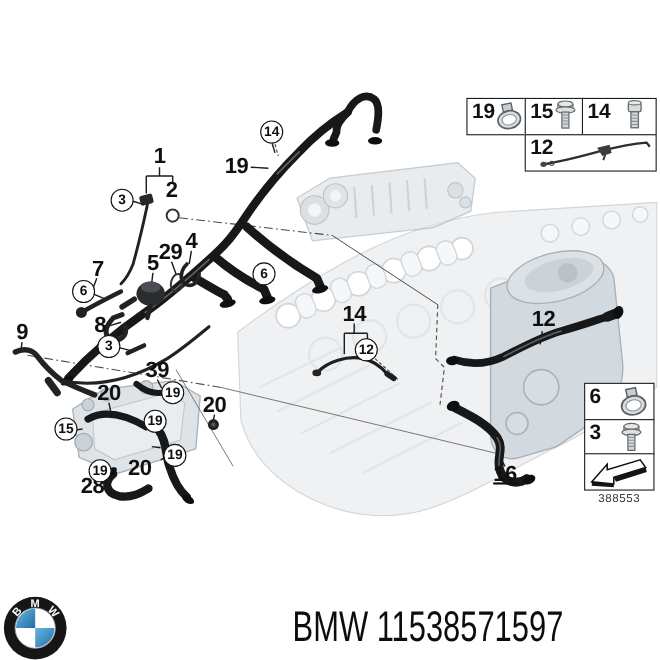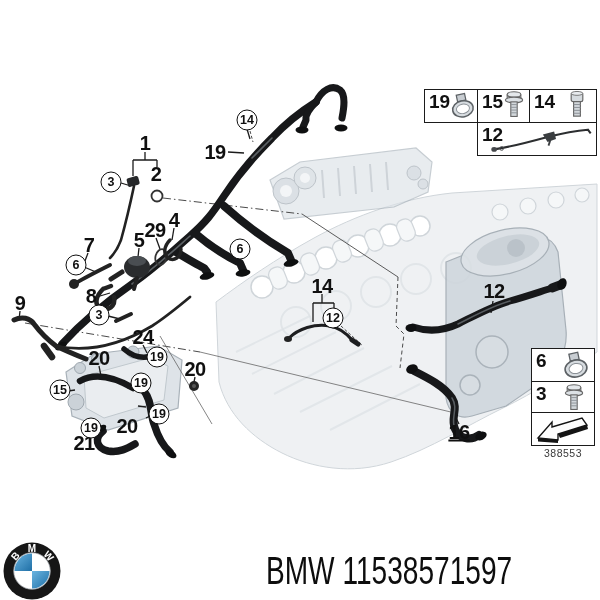--- a/index.html
+++ b/index.html
@@ -228,25 +228,25 @@
   <div id="callout-layer">
       <div class="callout plain" style="left: 145px; top: 143px;">1</div>
       <div class="callout plain" style="left: 156px; top: 174px;">2</div>
       <div class="callout plain" style="left: 215px; top: 152px;">19</div>
       <div class="callout plain" style="left: 174px; top: 220px;">4</div>
       <div class="callout plain" style="left: 155px; top: 230px;">29</div>
       <div class="callout plain" style="left: 139px; top: 240px;">5</div>
       <div class="callout plain" style="left: 89px; top: 245px;">7</div>
       <div class="callout plain" style="left: 91px; top: 296px;">8</div>
       <div class="callout plain" style="left: 20px; top: 303px;">9</div>
-      <div class="callout plain" style="left: 143px; top: 337px;">24</div>
+      <div class="callout plain" style="left: 143px; top: 337px;">39</div>
       <div class="callout plain" style="left: 99px; top: 358px;">20</div>
       <div class="callout plain" style="left: 195px; top: 369px;">20</div>
       <div class="callout plain" style="left: 127px; top: 406px; margin-top: 20px;">20</div>
-      <div class="callout plain" style="left: 84px; top: 443px;">21</div>
+      <div class="callout plain" style="left: 84px; top: 443px;">28</div>
       <div class="callout plain" style="left: 322px; top: 286px;">14</div>
       <div class="callout plain" style="left: 459px; top: 432px; text-decoration: underline;">16</div>
       <div class="callout plain" style="left: 494px; top: 291px;">12</div>
       <div class="callout circled" style="left: 111px; top: 182px;">3</div>
       <div class="callout circled" style="left: 247px; top: 120px;">14</div>
       <div class="callout circled" style="left: 76px; top: 265px;">6</div>
       <div class="callout circled" style="left: 240px; top: 249px;">6</div>
       <div class="callout circled" style="left: 99px; top: 315px;">3</div>
       <div class="callout circled" style="left: 157px; top: 357px;">19</div>
       <div class="callout circled" style="left: 60px; top: 390px;">15</div>

